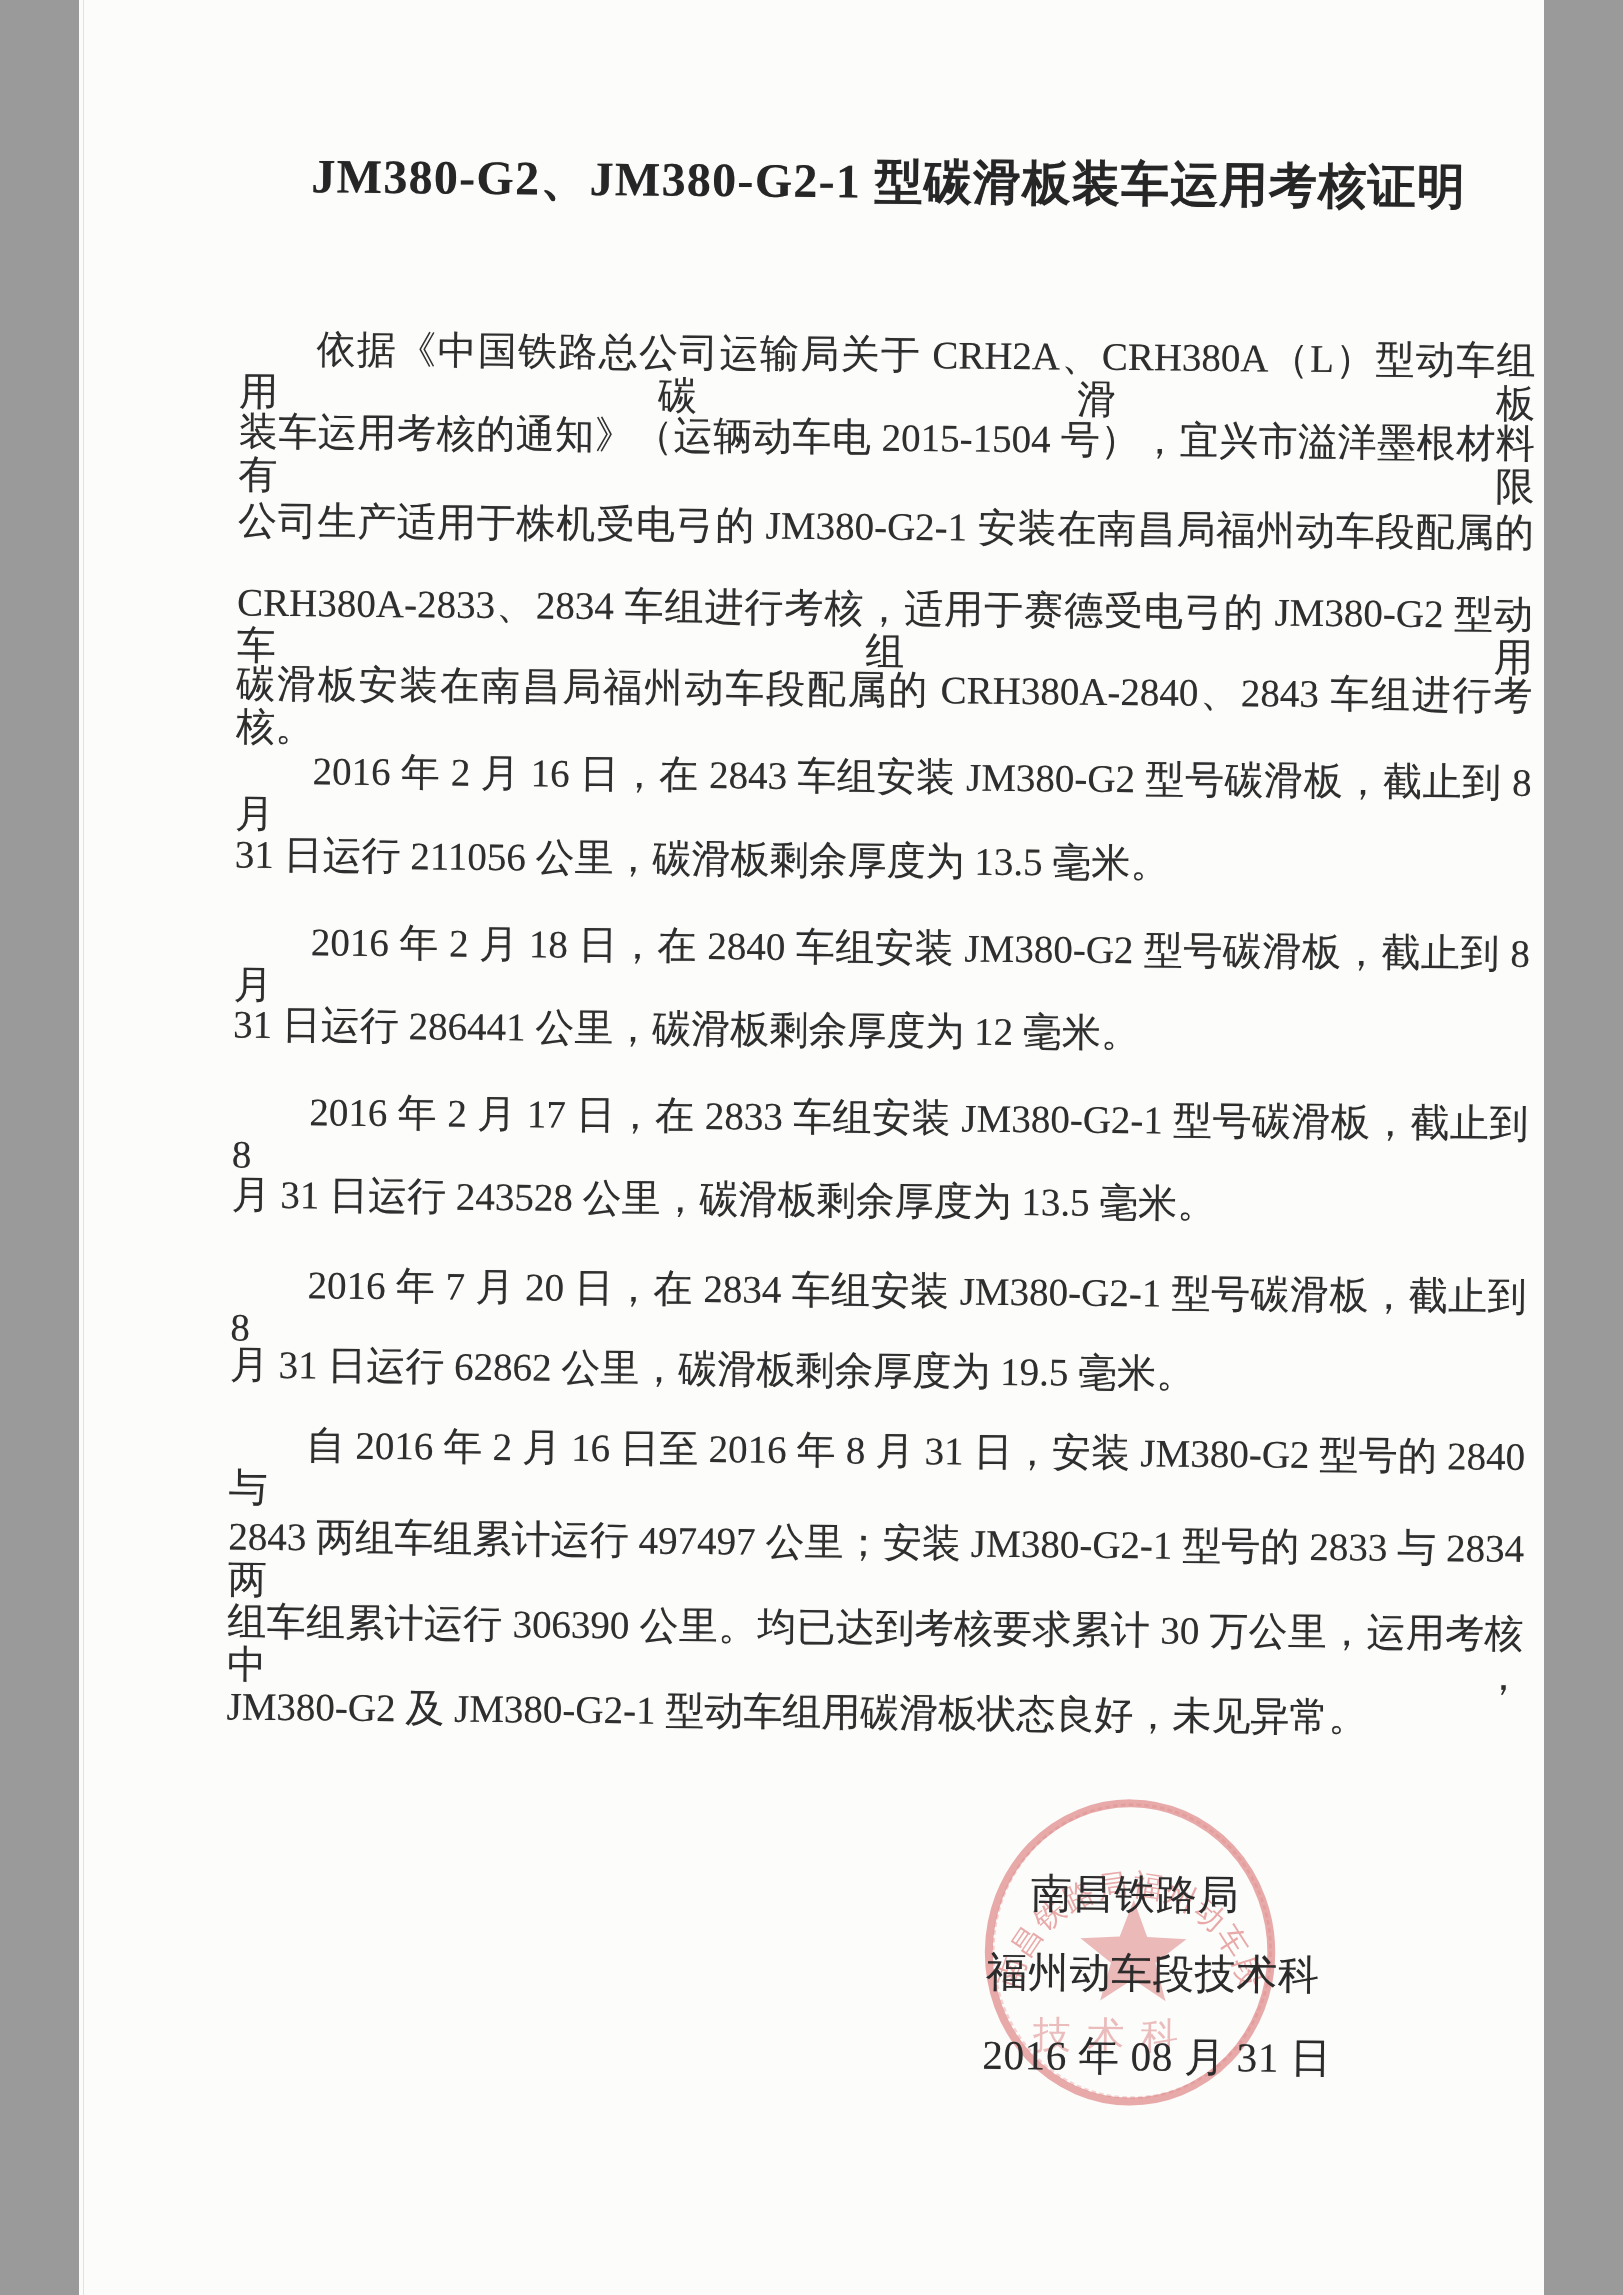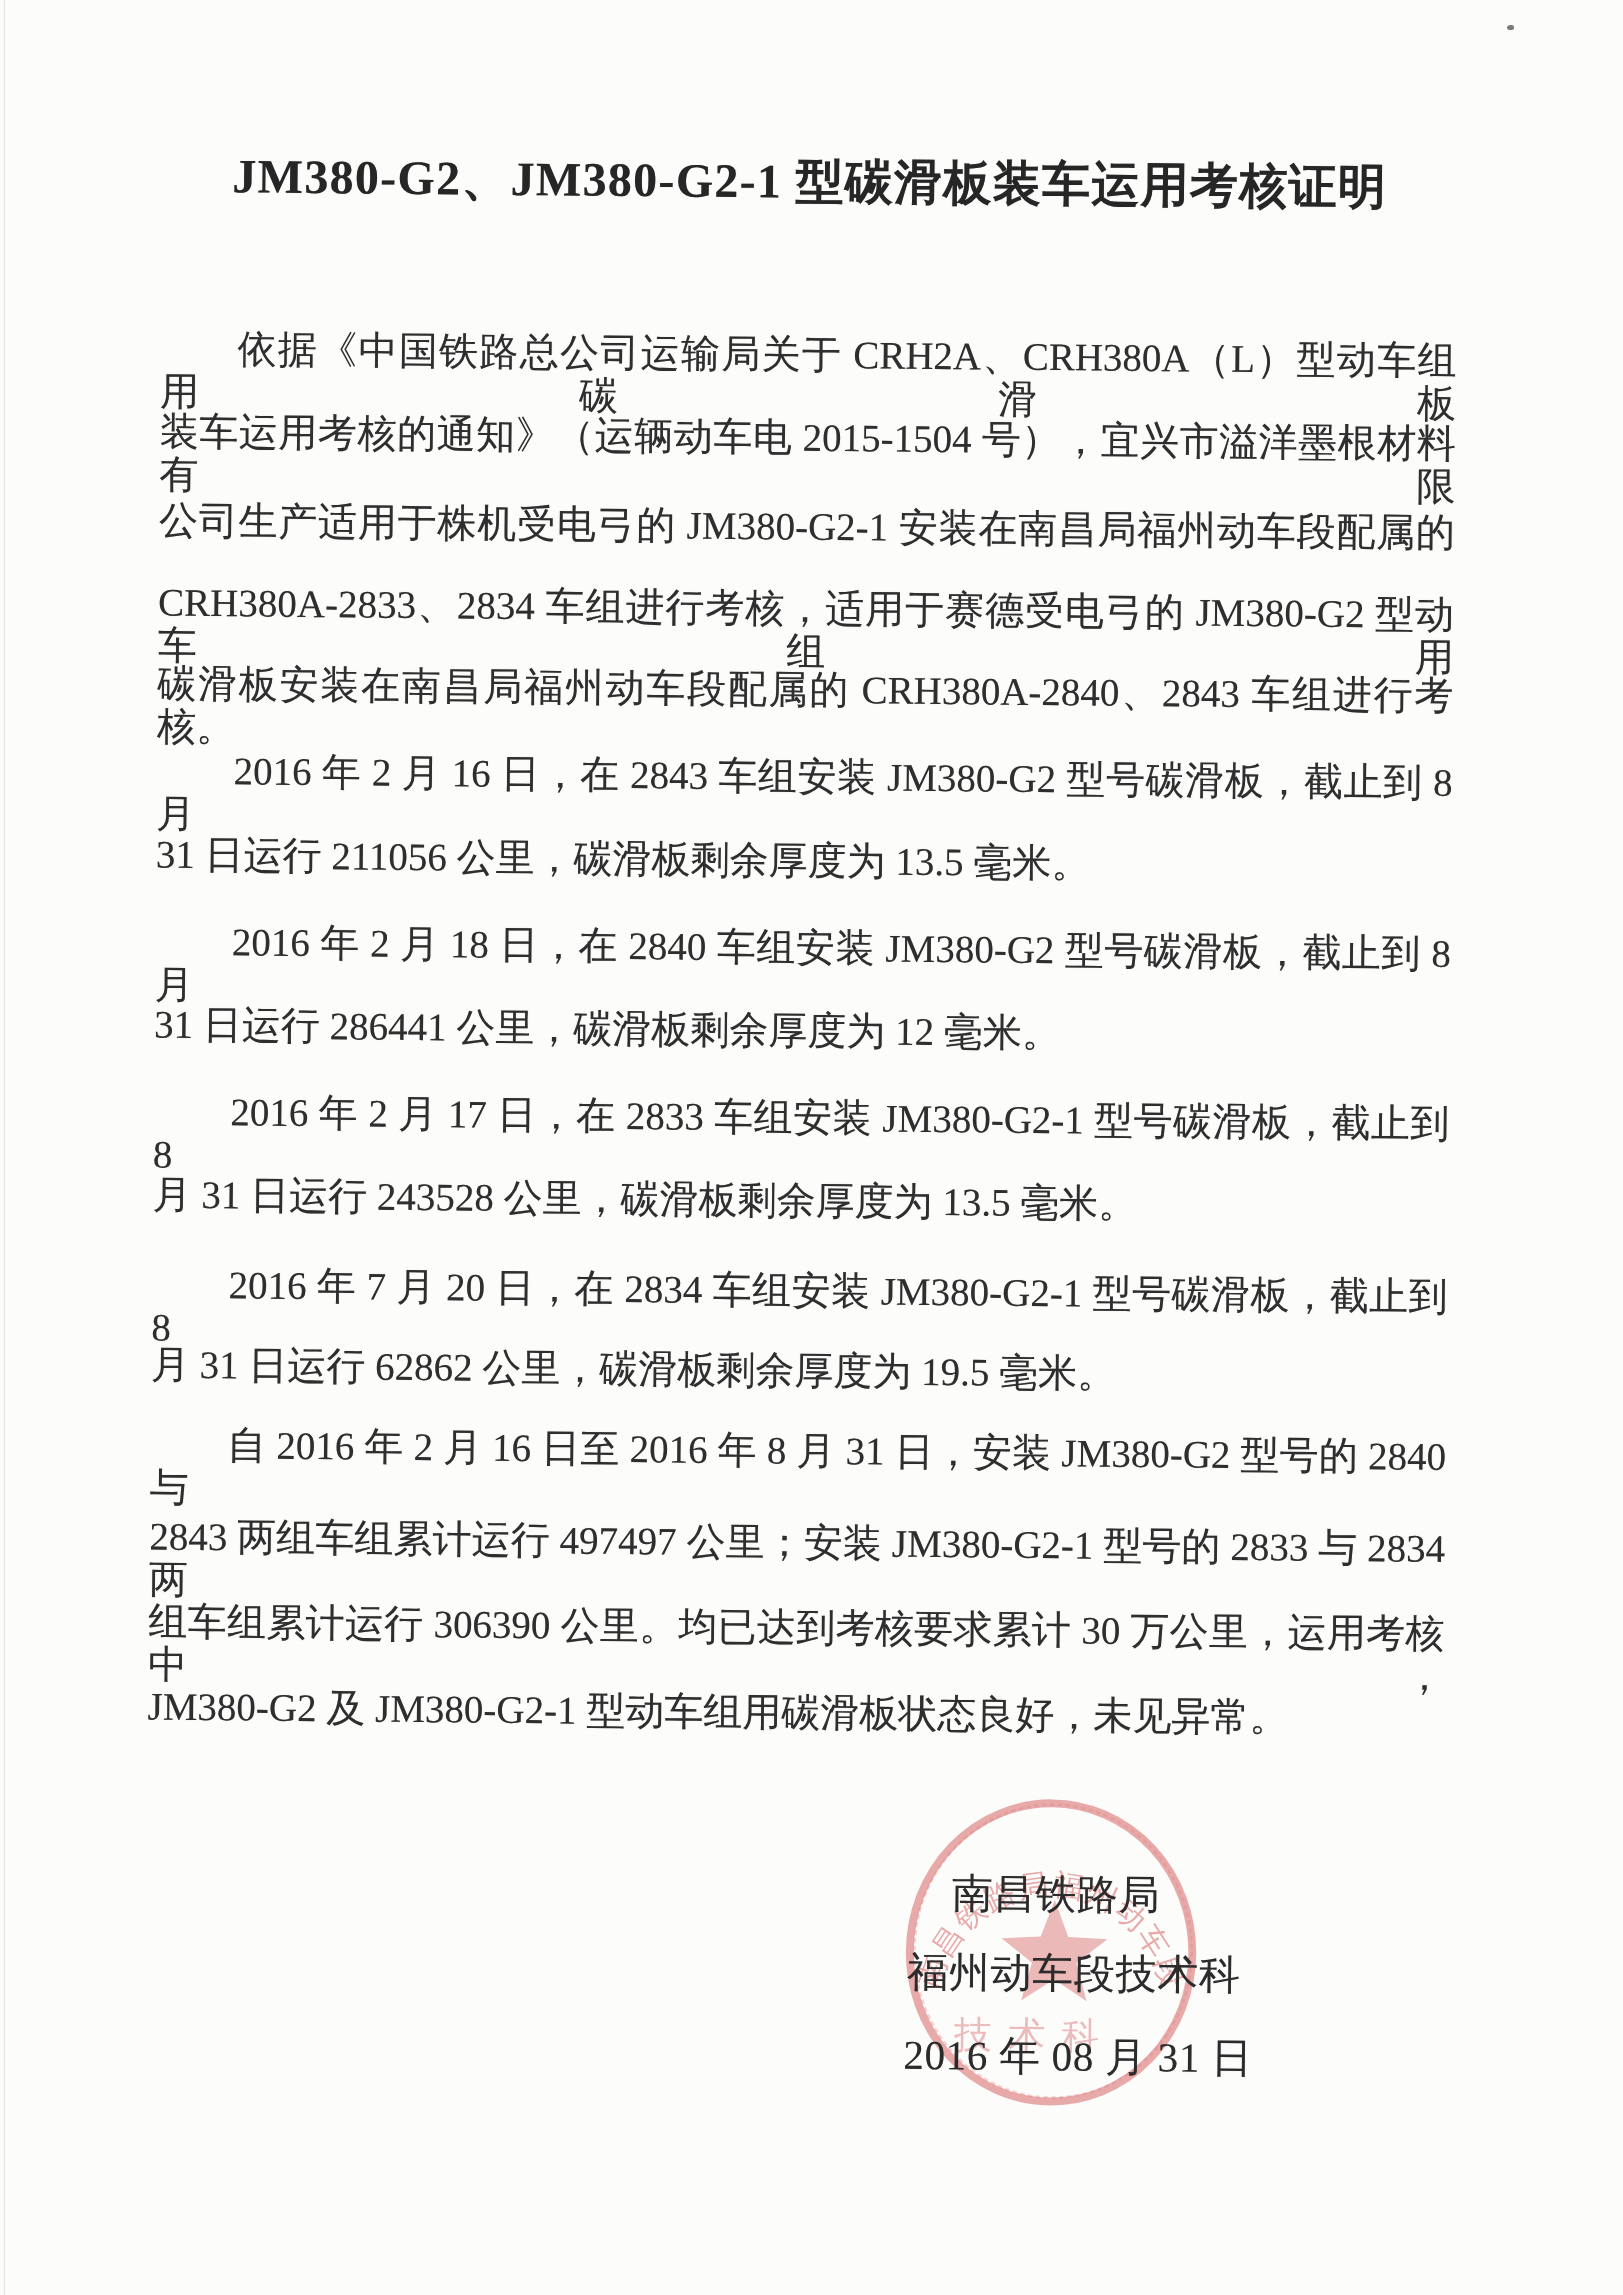--- a/index.html
+++ b/index.html
@@ -1,18 +1,18 @@
 <!DOCTYPE html>
 <html style="font-size:10.5px"><head>
 <meta charset="utf-8">
 <style>
   html, body { margin: 0; padding: 0; background: #9a9a9a; }
   .page {
     position: relative;
-    width: 1623px;
+    width: 1465px;
     height: 2295px;
     margin: 0 auto;
     background: #fcfcfb;
     overflow: hidden;
     font-family: "Liberation Serif", "DejaVu Serif", serif;
   }
   
   .scan-edge-line {
     position: absolute;
     left: 3.9px; top: 0;

